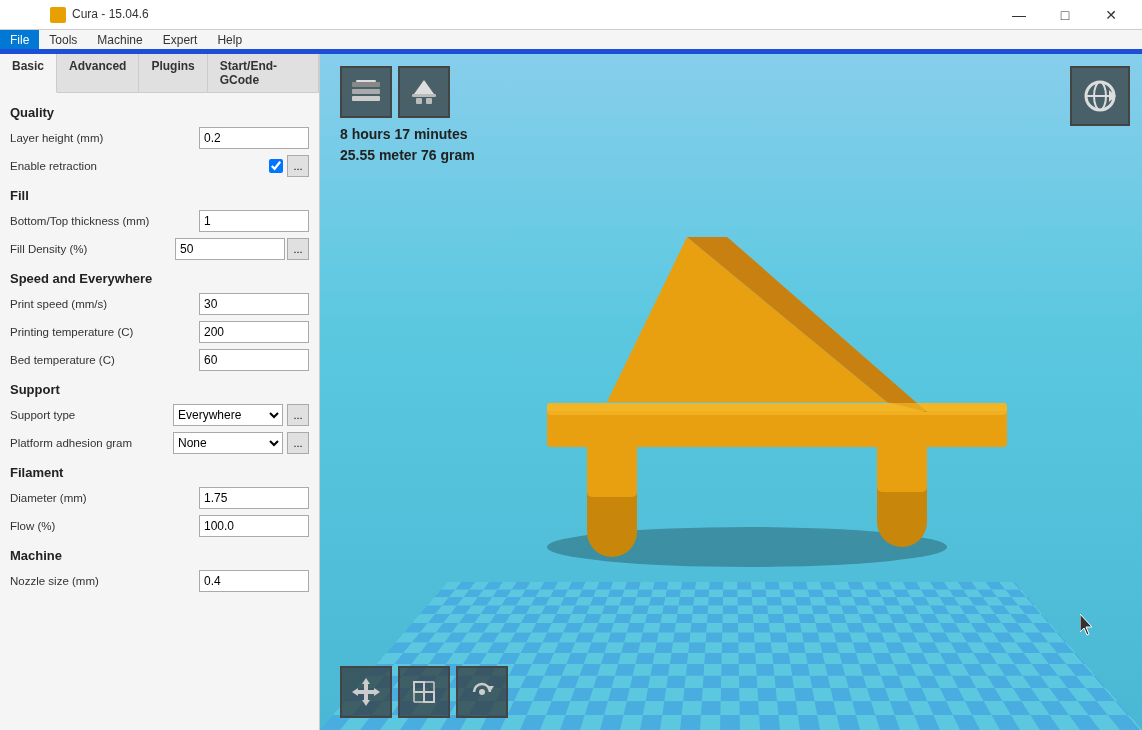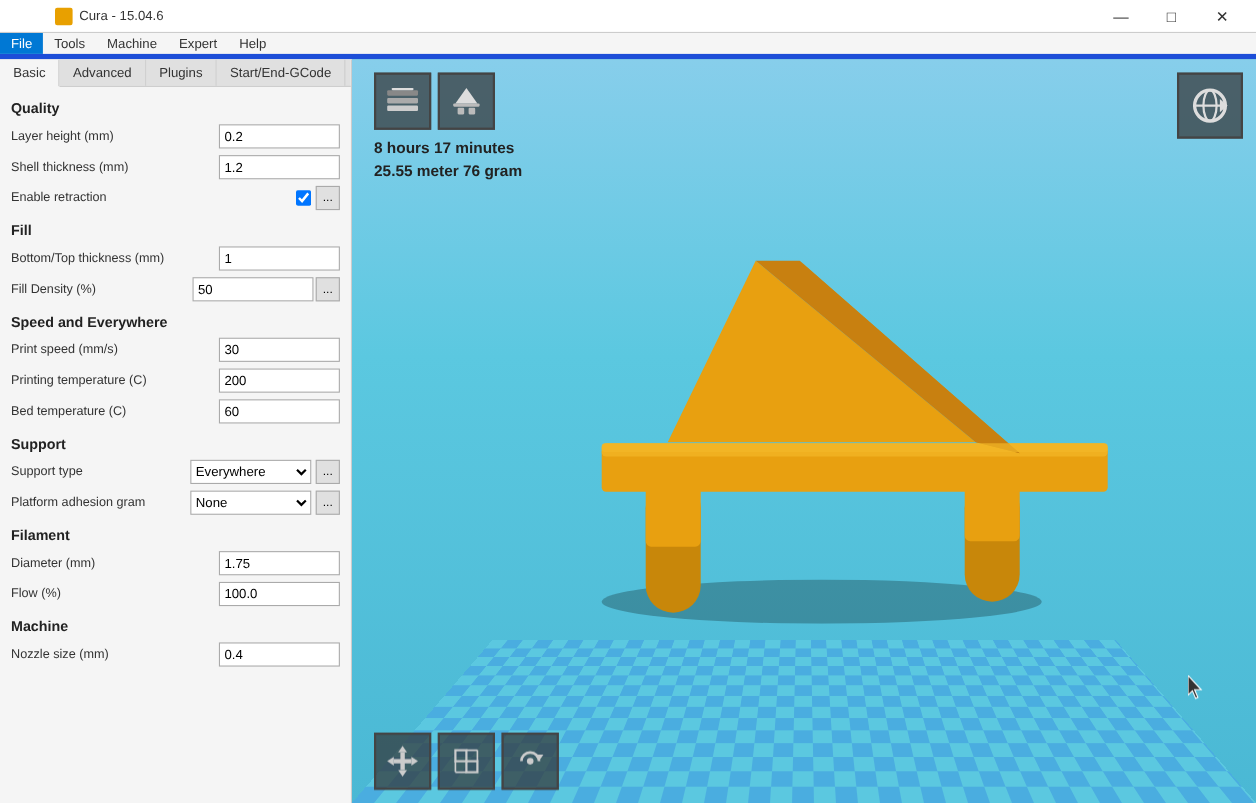--- a/index.html
+++ b/index.html
@@ -69,20 +69,21 @@
       background: #e0e0e0;
       border-bottom: 1px solid #ccc;
     }
     .tab {
       padding: 5px 12px;
       cursor: pointer;
       font-size: 12px;
       border-right: 1px solid #ccc;
       background: #e0e0e0;
       color: #333;
+      font-weight: bold;
     }
     .tab.active {
       background: #f5f5f5;
       border-bottom: 1px solid #f5f5f5;
       margin-bottom: -1px;
       z-index: 1;
     }
 
     
     .settings {
@@ -305,24 +306,20 @@
 
     <div class="settings">
 
       <div class="section-header">Quality</div>
 
       <div class="field-row">
         <span class="field-label">Layer height (mm)</span>
         <input class="field-input" type="text" value="0.2" style="">
       </div>
 
-      <div class="field-row">
-        <span class="field-label">Shell thickness (mm)</span>
-        <input class="field-input" type="text" value="1.2" style="">
-      </div>
 
       <div class="field-row-check">
         <span class="field-label">Enable retraction</span>
         <div class="check-and-btn">
           <input type="checkbox" class="field-checkbox" checked="" style="">
           <button class="ellipsis-btn">...</button>
         </div>
       </div>
 
       <div class="section-header">Fill</div>

